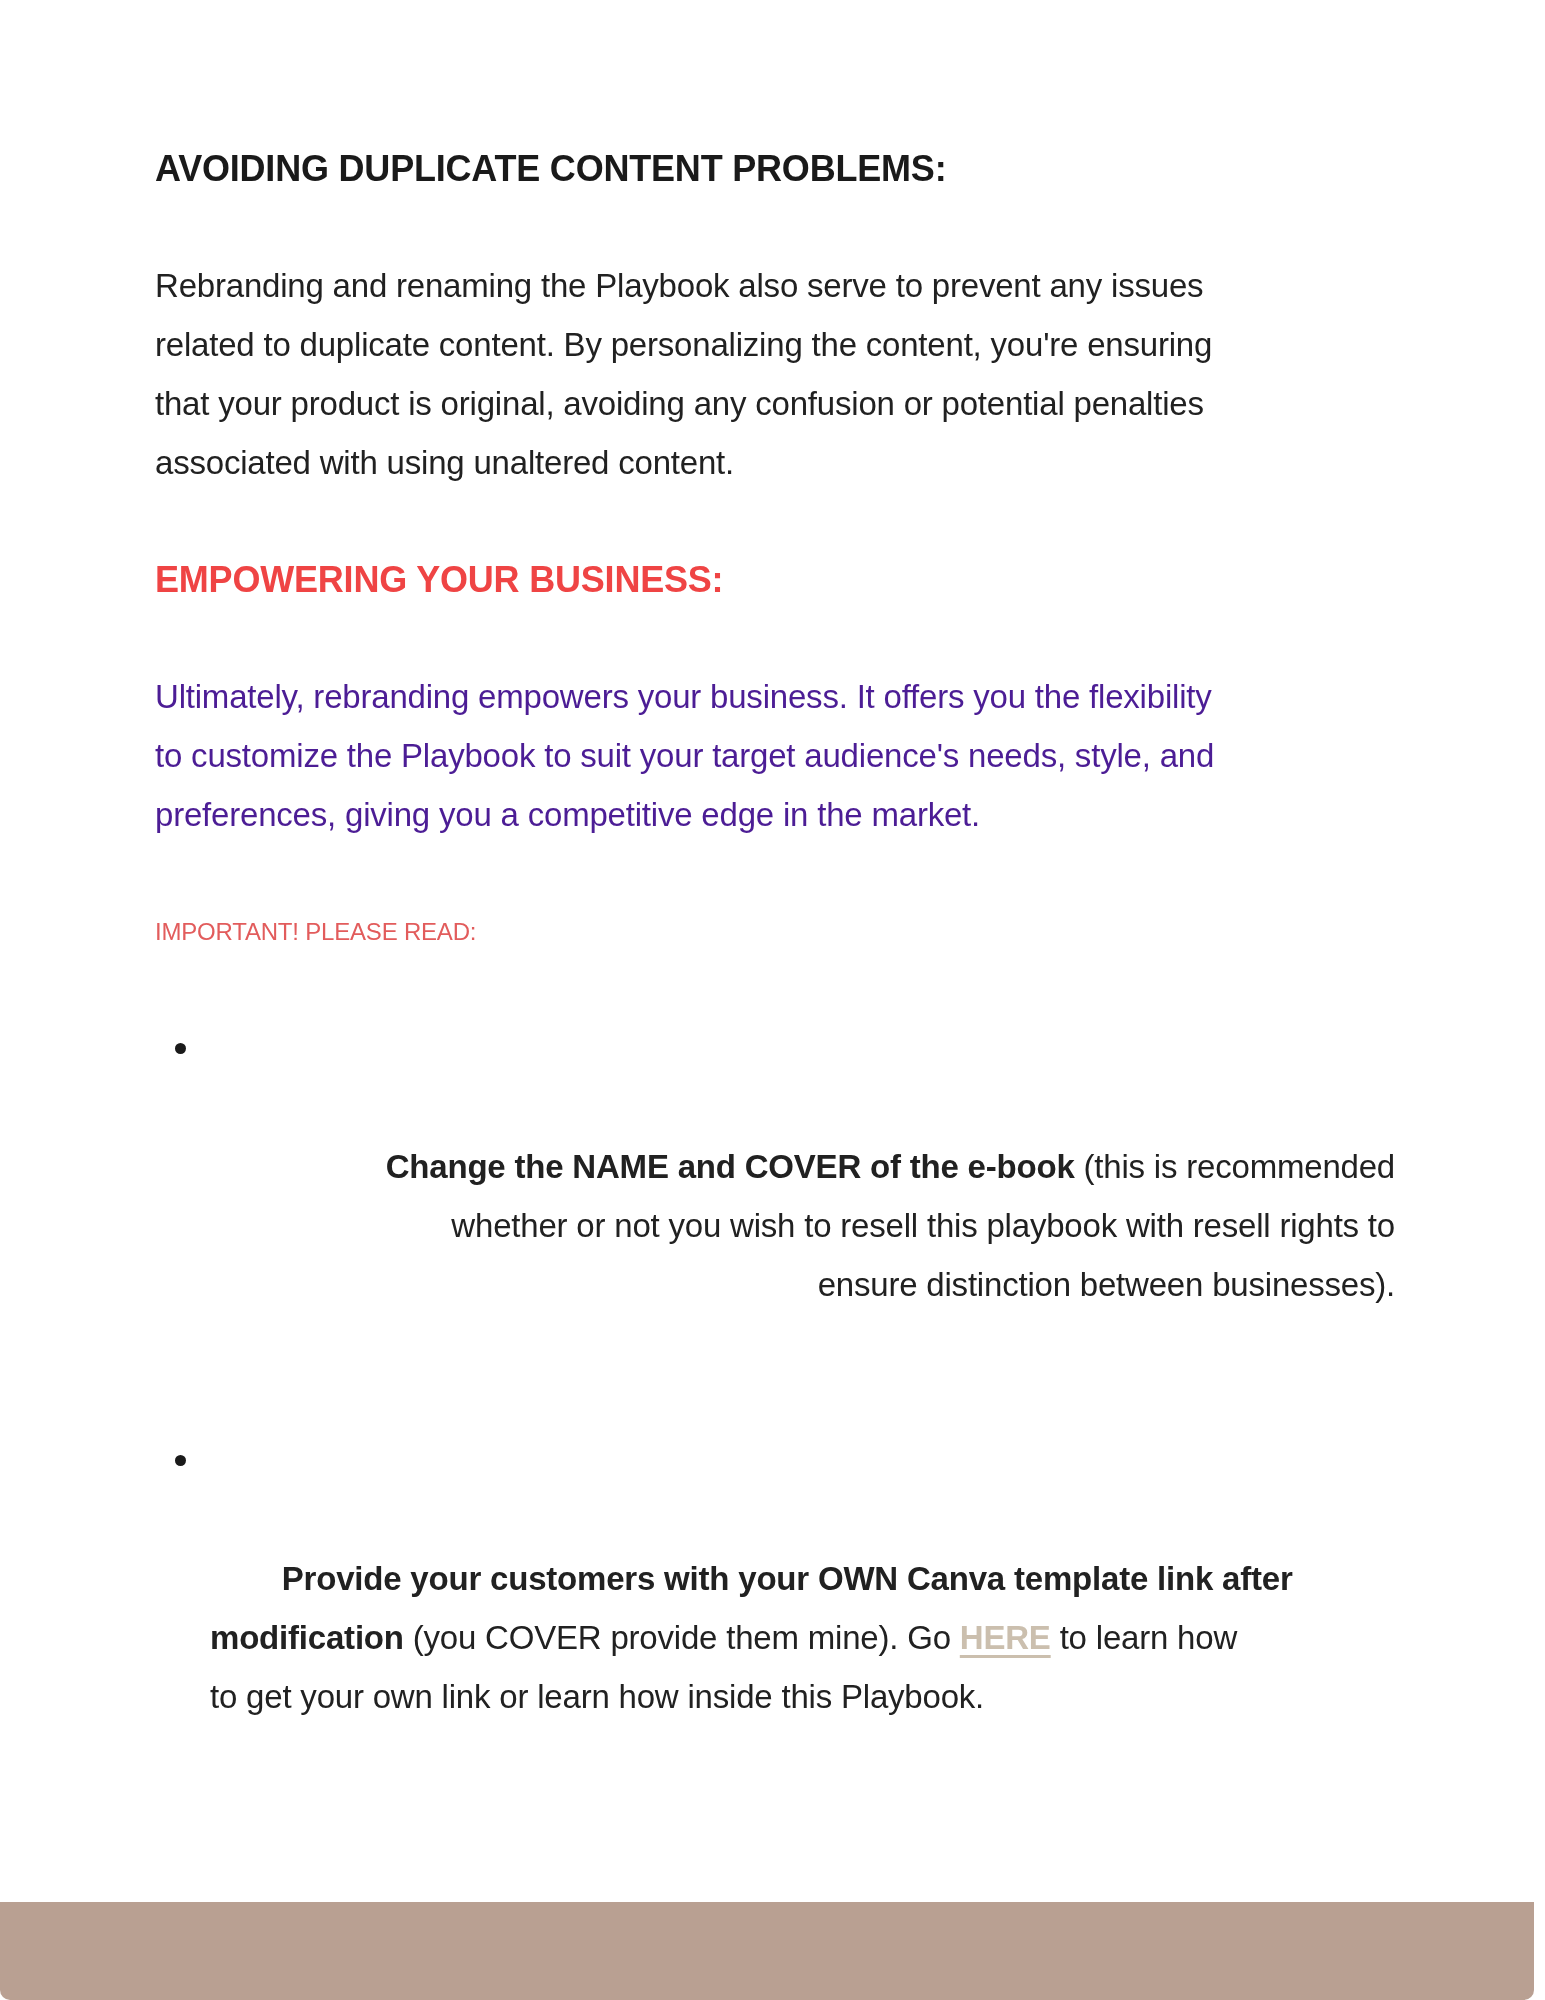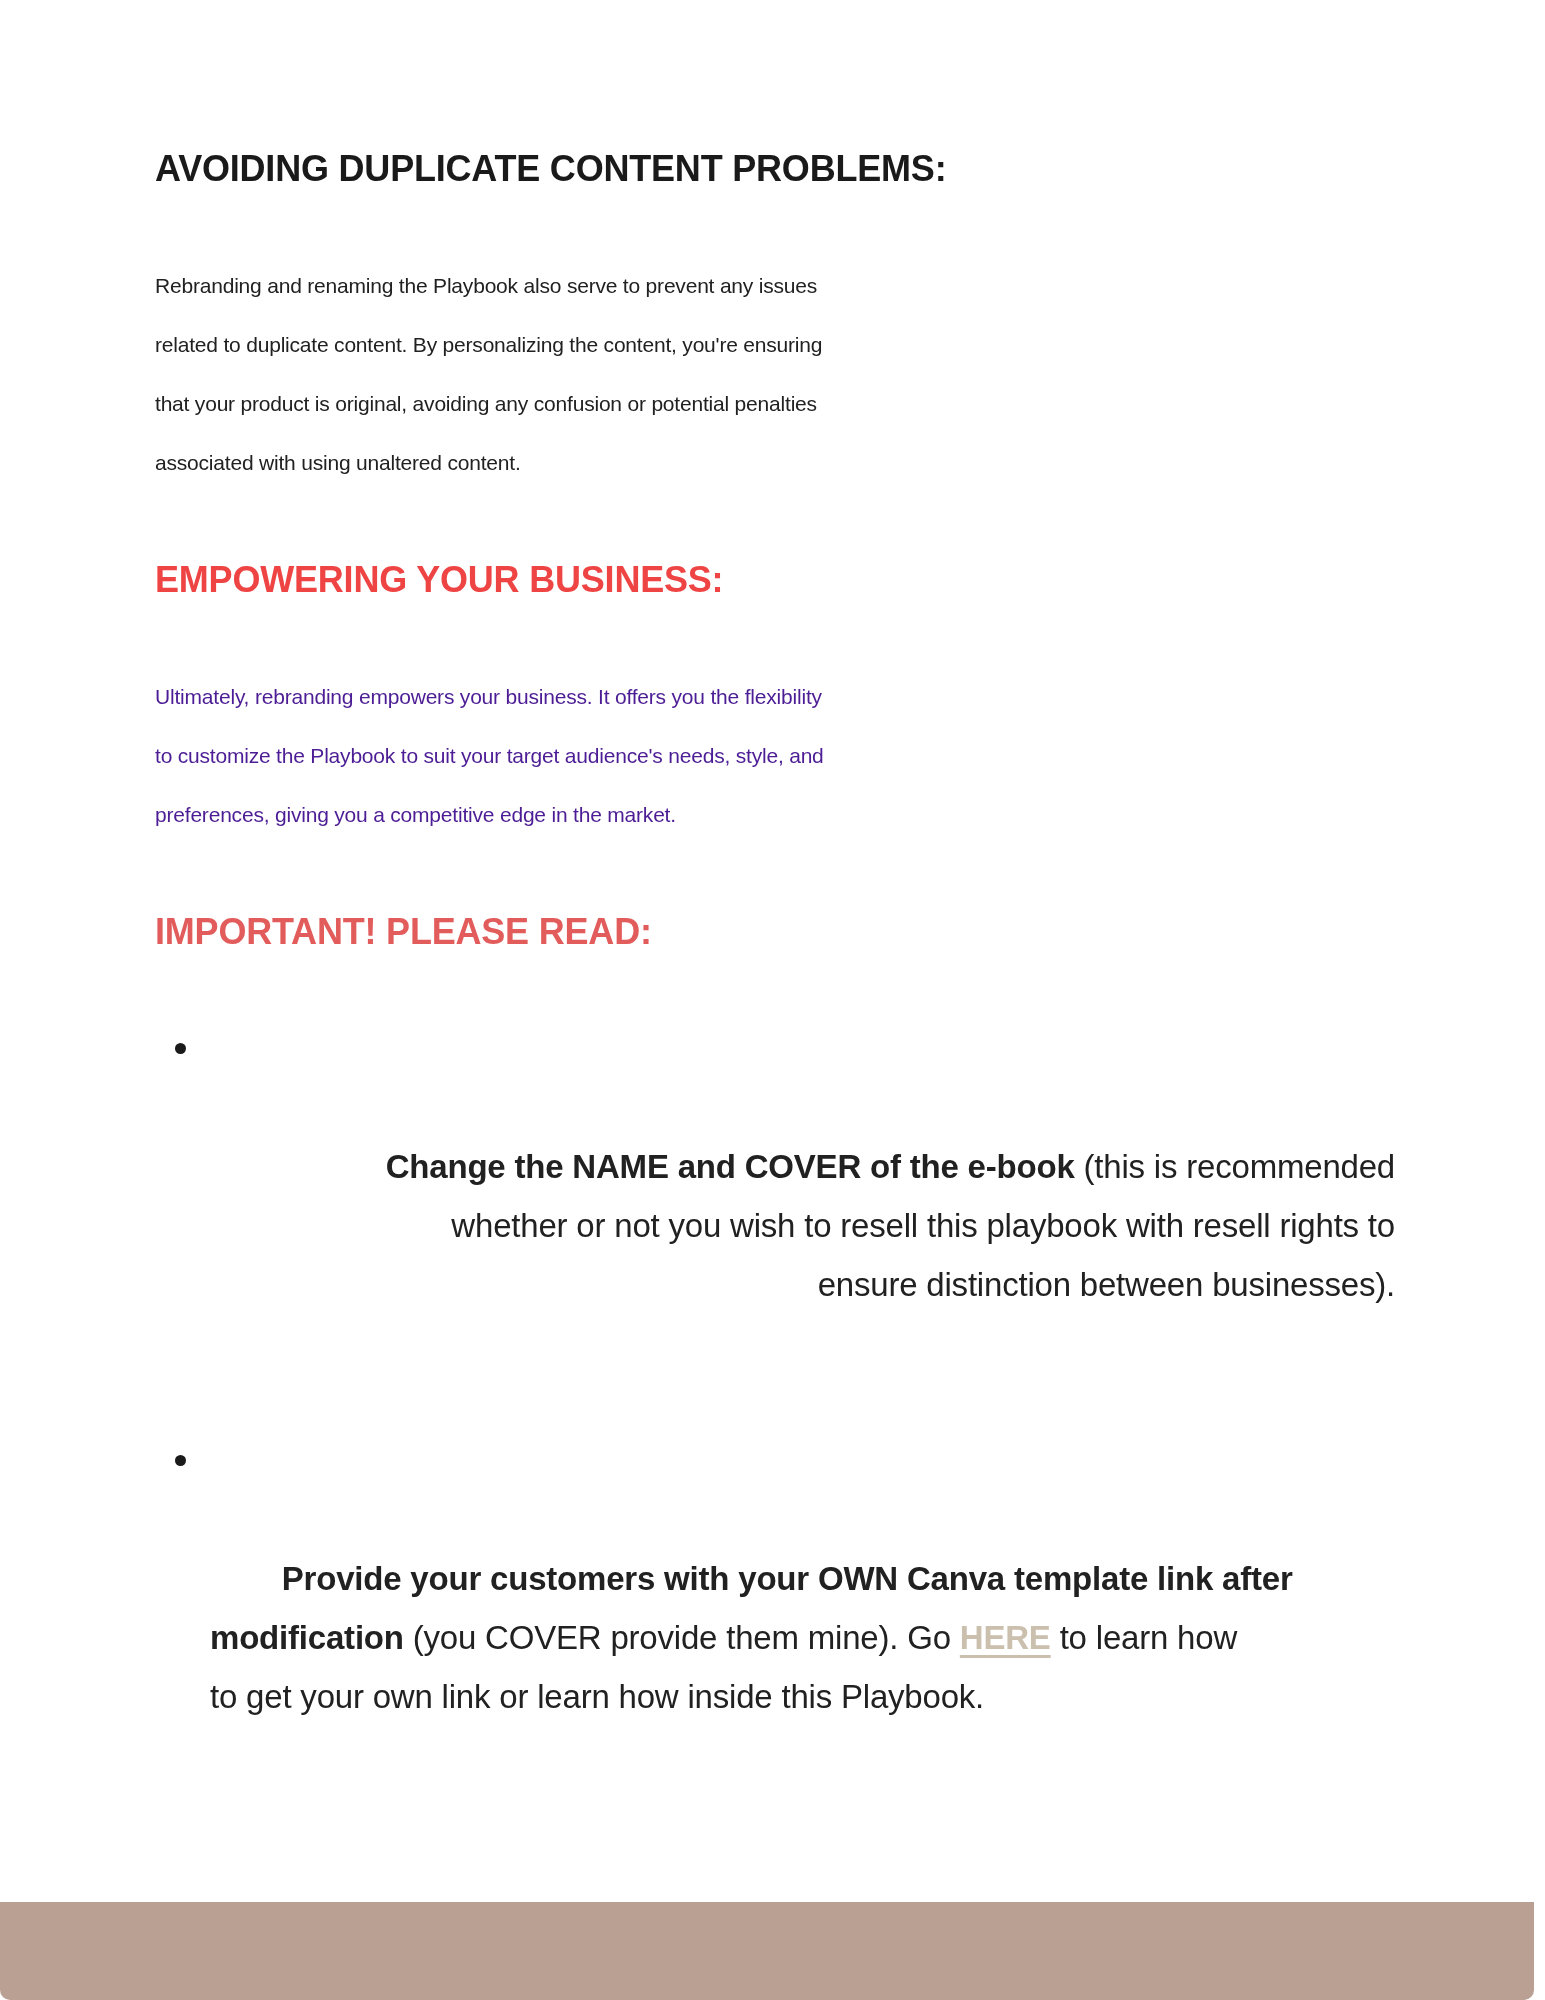--- a/index.html
+++ b/index.html
@@ -18,33 +18,33 @@
     border-radius: 10px;
   }
   .content {
     position: absolute;
     top: 139px;
     left: 155px;
     width: 1240px;
   }
   .para, .heading, .red-heading, .intro, .note {
     margin: 0 0 58px 0;
-    font-size: 21px;
+    font-size: 33px;
     line-height: 59px;
     letter-spacing: -0.2px;
     white-space: pre;
   }
   .heading {
     font-size: 36px;
     font-weight: 700;
     color: #1a1a1a;
   }
   .red-heading {
-    font-size: 36px;
-    font-weight: 700;
+    font-size: 24px;
+    font-weight: 400;
   }
   .intro {
     font-weight: 700;
   }
   ul.terms-list {
     list-style: none;
     margin: 0 0 58px 0;
     padding: 0;
   }
   ul.terms-list li {

